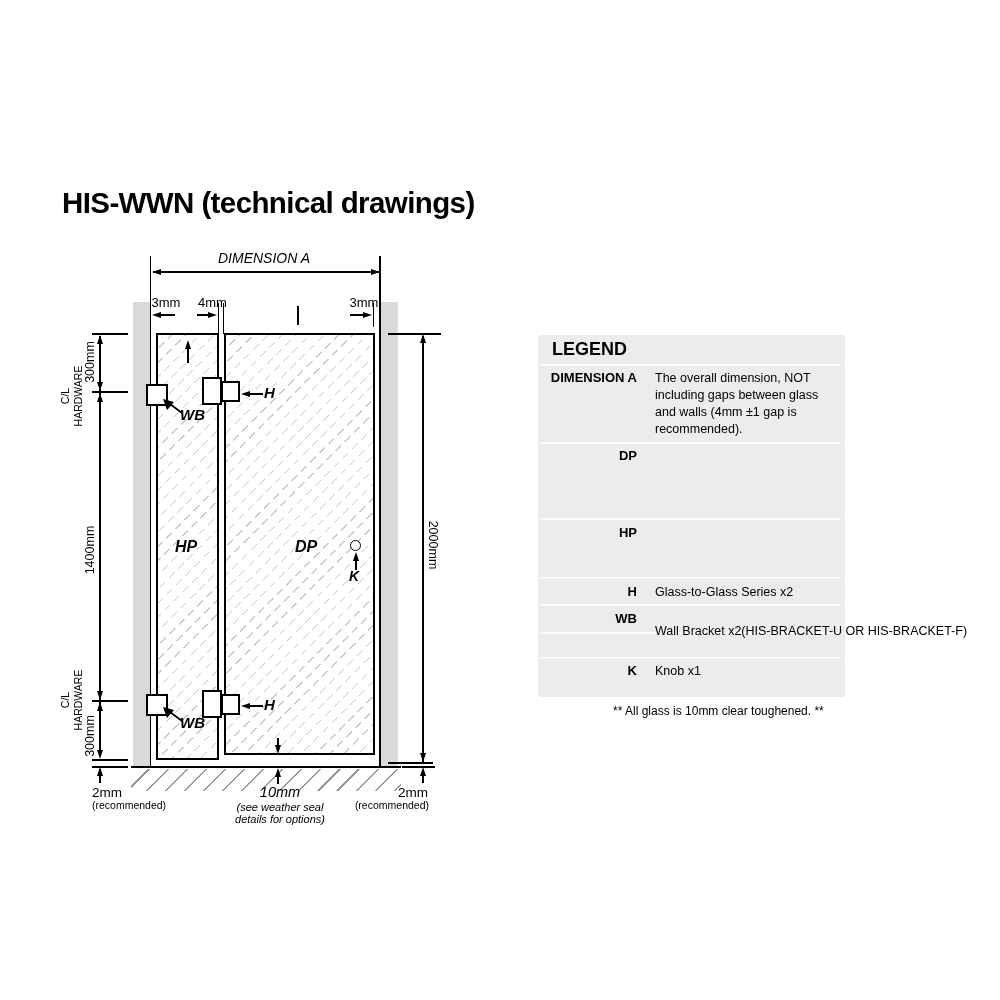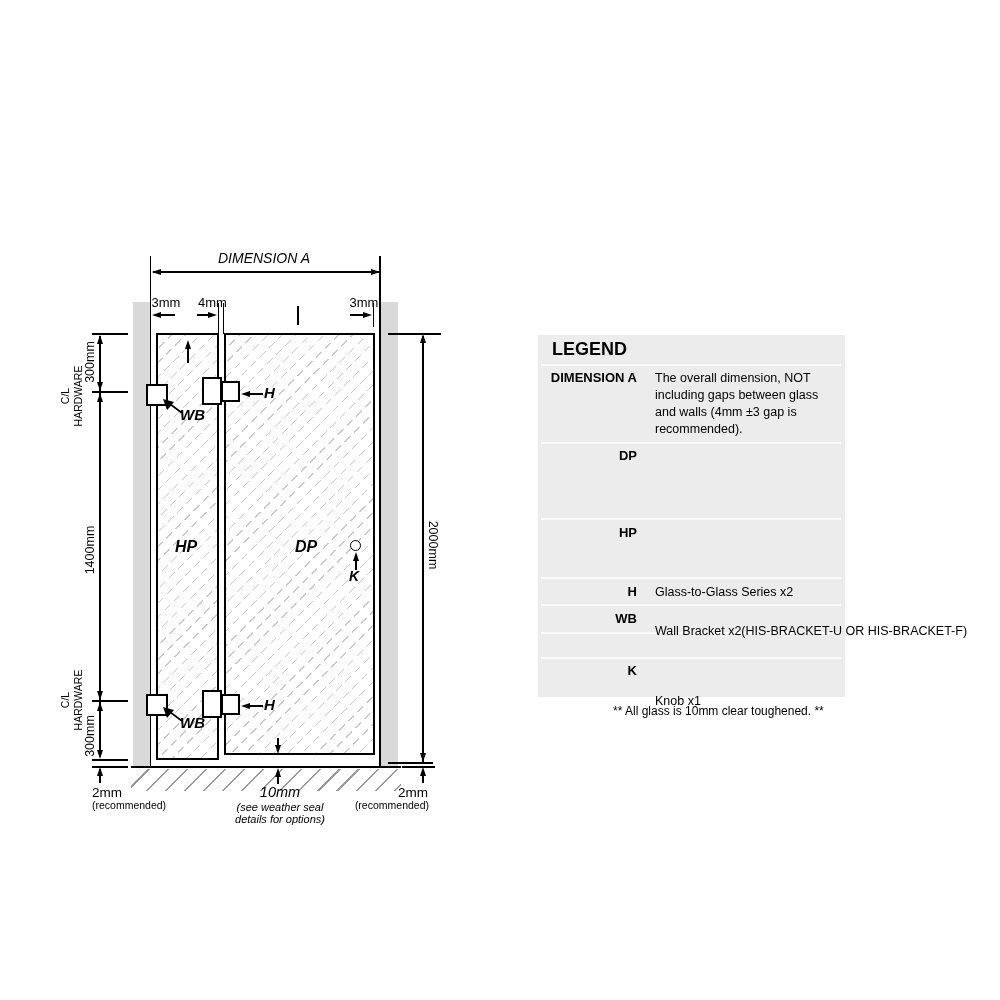--- a/index.html
+++ b/index.html
@@ -40,20 +40,21 @@
   .legend-desc{position:absolute;font-size:12.5px;line-height:17px;white-space:pre;}
   .title{position:absolute;font-size:29.5px;font-weight:bold;letter-spacing:-0.6px;}
   .annot{z-index:7;}
   svg.arrow{position:absolute;z-index:7;overflow:visible;}
 </style>
 </head>
 <body>
 
 <div id="canvas">
 
+  <div class="title" style="left:62px;top:186px;">HIS-WWN (technical drawings)</div>
 
   <div class="wall" style="left:133px;top:302px;width:18px;height:465px;"></div>
   <div class="wall" style="left:380px;top:302px;width:18px;height:465px;"></div>
   <div class="vline" style="left:149.8px;top:256px;height:511px;"></div>
   <div class="vline" style="left:379px;top:256px;height:511px;"></div>
 
   <div class="lbl ctr" style="left:204px;top:251px;width:120px;font-size:14px;font-style:italic;">DIMENSION A</div>
   <div class="hline" style="left:153px;top:271px;width:227px;"></div>
   <div class="ah ah-left" style="left:152px;top:268.5px;"></div>
   <div class="ah ah-right" style="left:371px;top:268.5px;"></div>
@@ -168,31 +169,31 @@
   <div class="legend-div" style="left:541px;top:442px;width:300px;"></div>
   <div class="legend-div" style="left:541px;top:518px;width:300px;"></div>
   <div class="legend-div" style="left:541px;top:577px;width:300px;"></div>
   <div class="legend-div" style="left:541px;top:604px;width:300px;"></div>
   <div class="legend-div" style="left:541px;top:632px;width:300px;"></div>
   <div class="legend-div" style="left:541px;top:657px;width:300px;"></div>
 
   <div class="legend-term" style="left:520px;top:370px;">DIMENSION A</div>
   <div class="legend-desc" style="left:655px;top:370px;">The overall dimension, NOT
 including gaps between glass
-and walls (4mm ±3 gap is
+and walls (4mm ±1 gap is
 recommended).</div>
 
   <div class="legend-term" style="left:520px;top:448px;">DP</div>
 
   <div class="legend-term" style="left:520px;top:525px;">HP</div>
 
   <div class="legend-term" style="left:520px;top:584px;">H</div>
   <div class="legend-desc" style="left:655px;top:584px;">Glass-to-Glass Series x2</div>
 
   <div class="legend-term" style="left:520px;top:611px;">WB</div>
   <div class="legend-desc" style="left:655px;top:611px;margin-top:12px;">Wall Bracket x2(HIS-BRACKET-U OR HIS-BRACKET-F)</div>
 
   <div class="legend-term" style="left:520px;top:663px;">K</div>
-  <div class="legend-desc" style="left:655px;top:663px;margin-top:30px;">Knob x1</div>
+  <div class="legend-desc" style="left:655px;top:663px;">Knob x1</div>
 
   <div class="lbl" style="left:613px;top:705px;font-size:12px;">** All glass is 10mm clear toughened. **</div>
 
 </div>
 
 </body></html>

